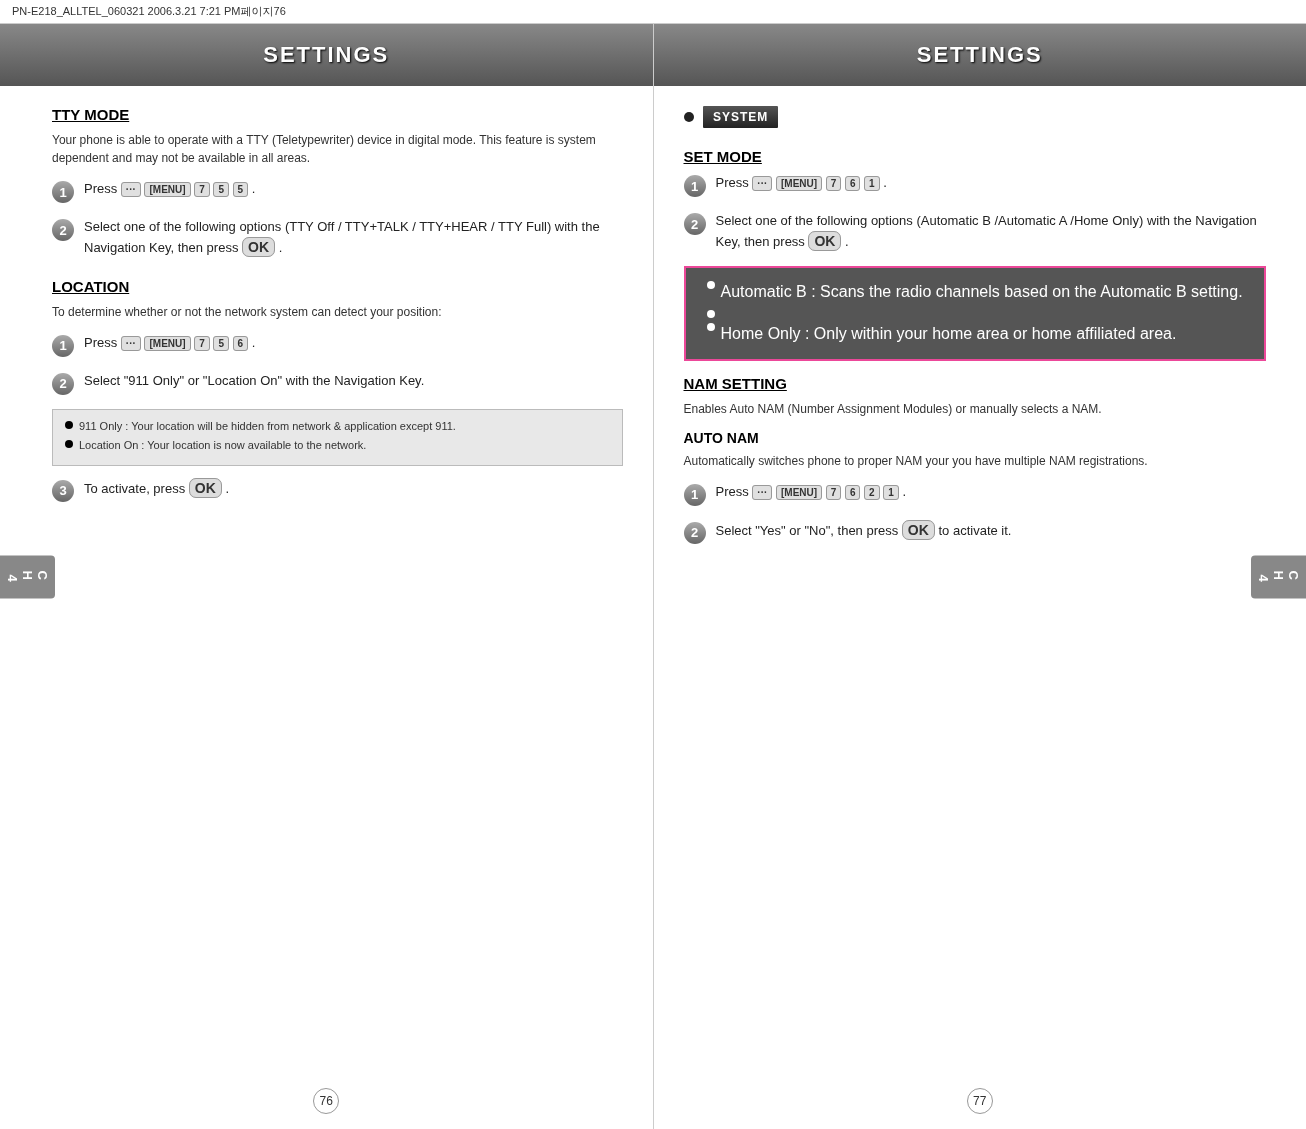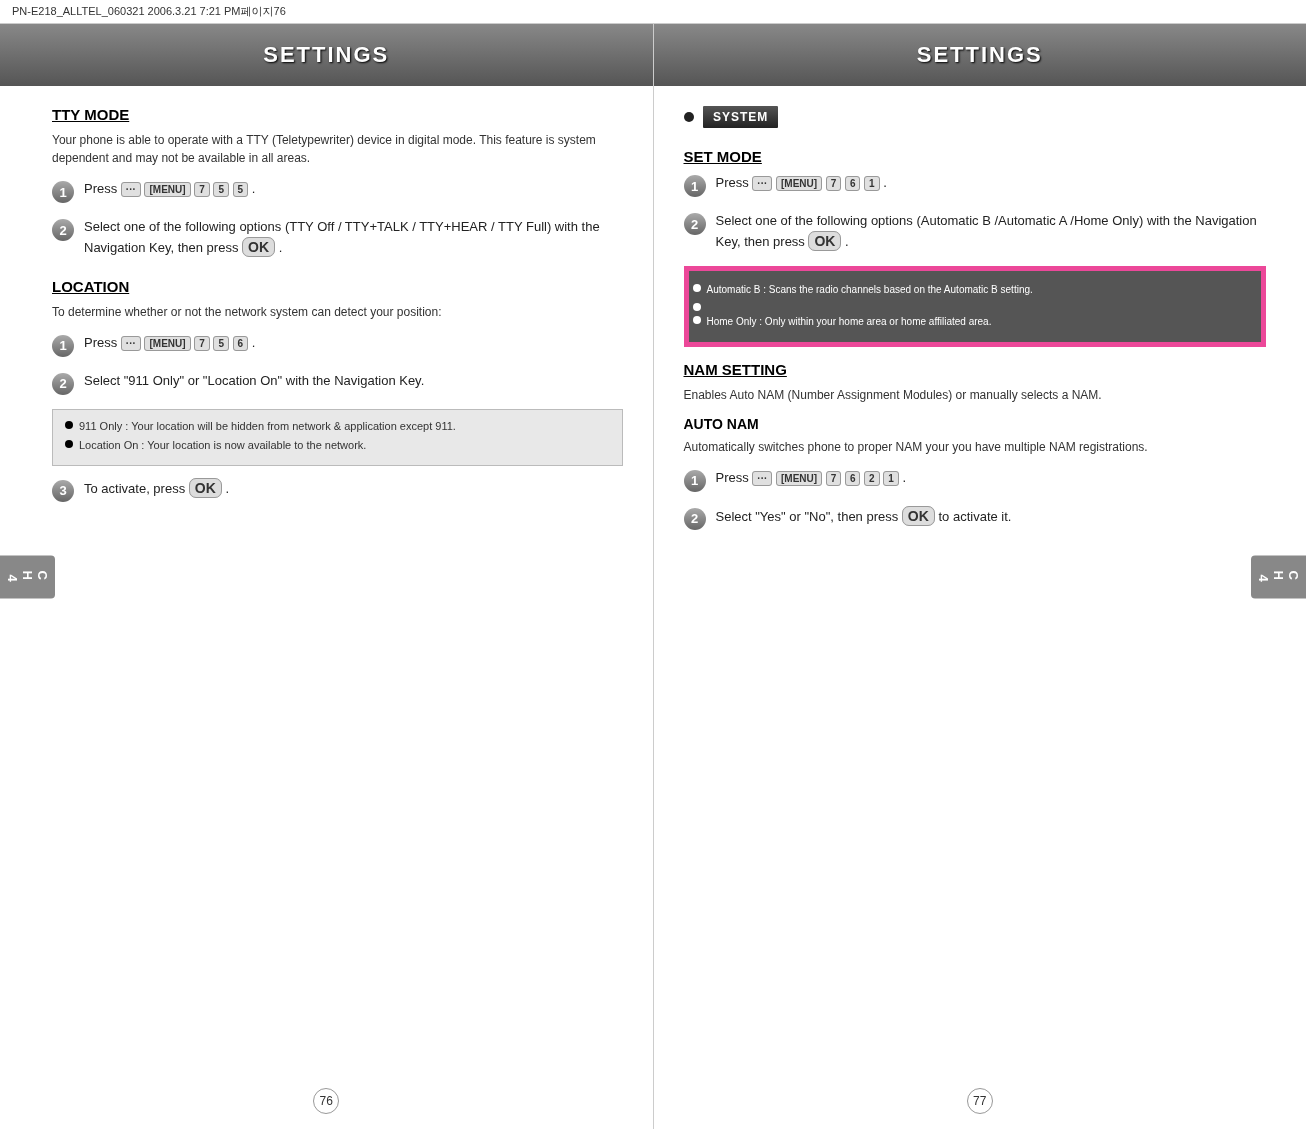--- a/index.html
+++ b/index.html
@@ -133,24 +133,24 @@
       border: 1px solid #bbb;
       padding: 8px 12px;
       margin: 8px 0 12px 0;
       font-size: 11px;
       color: #333;
       line-height: 1.6;
     }
 
     .info-box-dark {
       background: #555;
-      border: 5px solid #ec4899;
-      padding: 10px 4px;
+      border: 2px solid #ec4899;
+      padding: 10px 21px;
       margin: 8px 0 14px 0;
-      font-size: 10px;
+      font-size: 16px;
       color: #fff;
       line-height: 1.7;
     }
 
     .info-item {
       display: flex;
       align-items: flex-start;
       gap: 6px;
       margin-bottom: 2px;
     }

